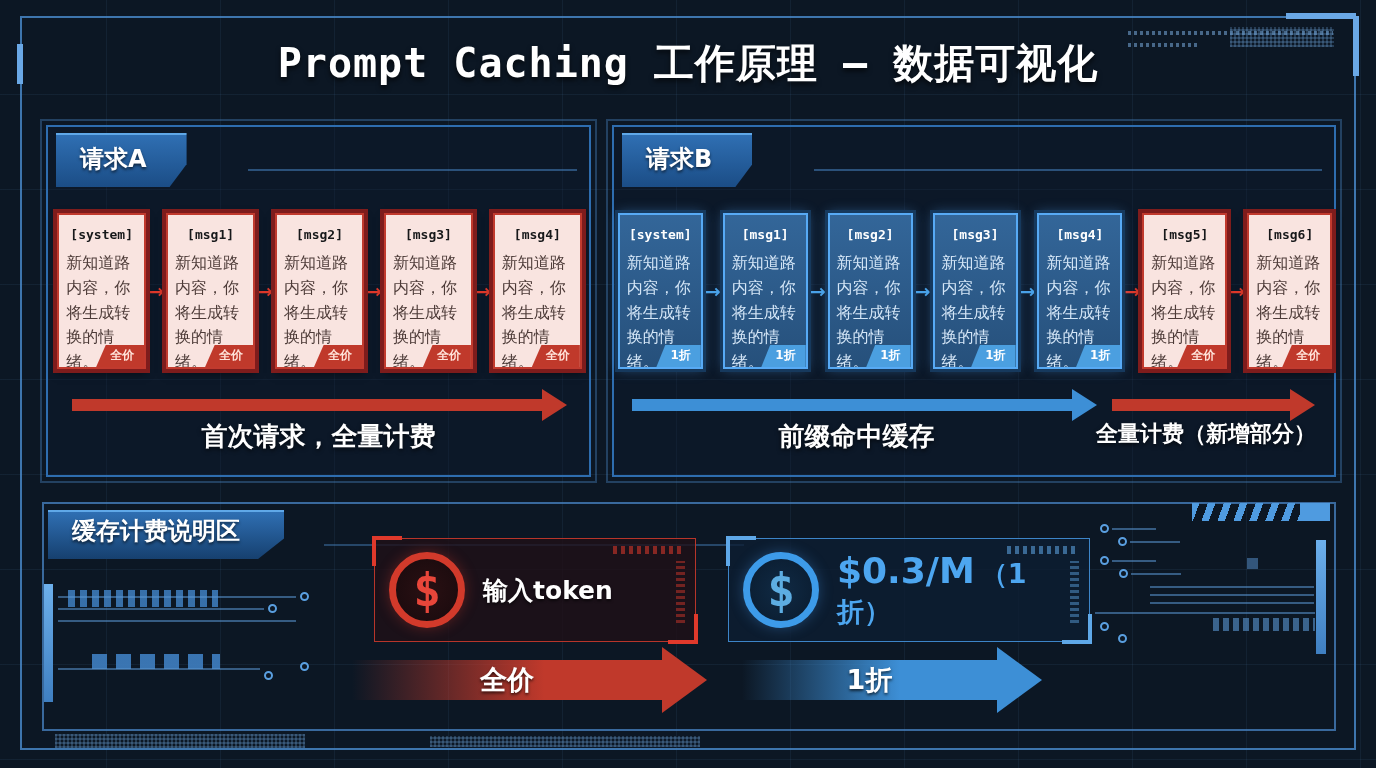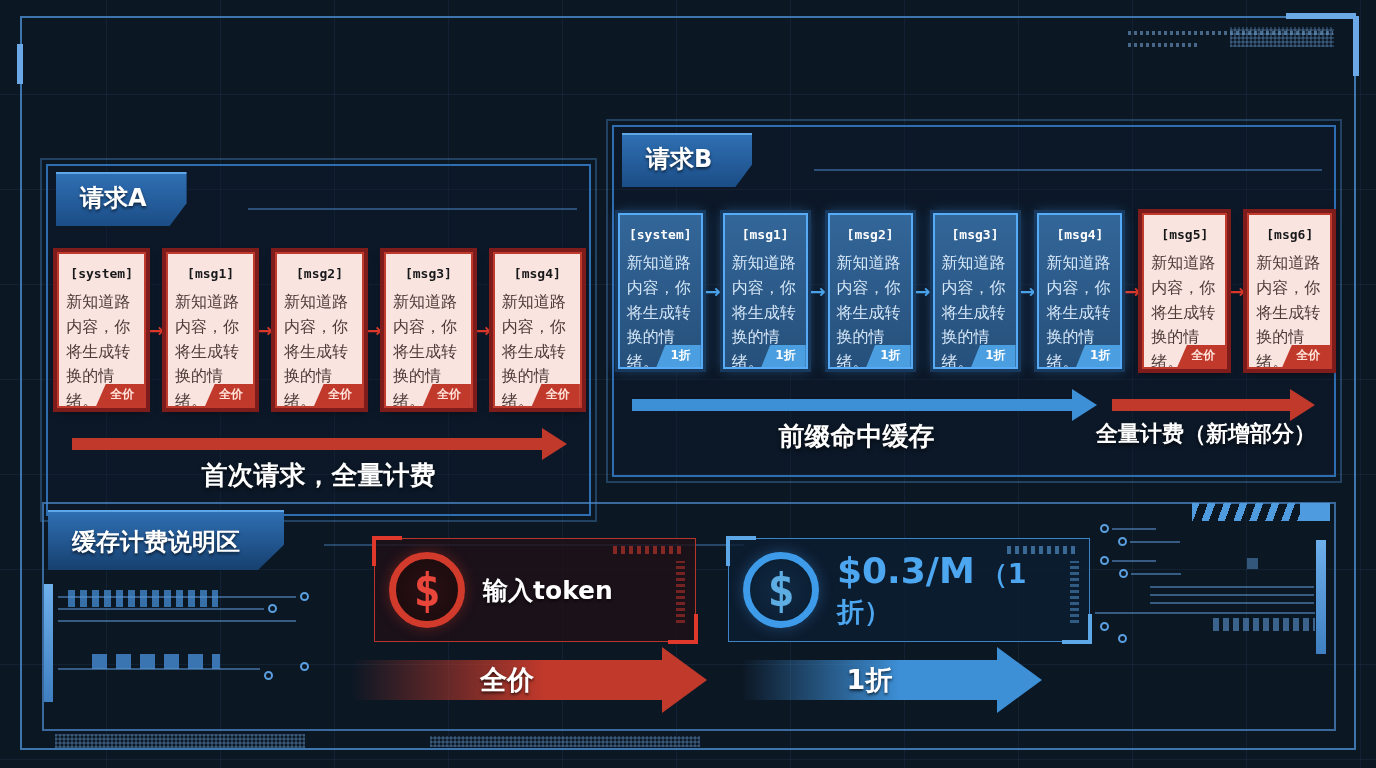--- a/index.html
+++ b/index.html
@@ -30,21 +30,21 @@
     font-family:"DejaVu Sans Mono", monospace; font-weight:bold; font-size:40px;
     letter-spacing:1px; color:#ffffff; text-shadow:0 3px 5px rgba(0,0,0,.65);
   }
 
   
   .panel {
     position:absolute; top:125px; height:352px;
     border:2px solid #2e6daf; background:rgba(12,28,50,.30);
   }
   .panel::before { content:''; position:absolute; inset:-8px; border:2px solid rgba(70,130,190,.40); pointer-events:none; }
-  .panel-a { left:46px;  width:545px;margin-top:39px; }
+  .panel-a { left:46px;  width:545px; }
   .panel-b { left:612px; width:724px; }
 
   .tab {
     position:absolute; top:6px; left:8px; z-index:2;
     background:linear-gradient(180deg,#2f6fb3,#1b4d86);
     border-top:2px solid #5fa8e8;
     color:#fff; font-weight:bold; font-size:24px;
     padding:8px 40px 12px 24px;
     clip-path:polygon(0 0,100% 0,100% 58%,87% 100%,0 100%);
     text-shadow:0 2px 3px rgba(0,0,0,.6);
@@ -108,21 +108,21 @@
   
   .bottom-panel {
     position:absolute; left:42px; top:502px; width:1294px; height:229px;
     border:2px solid rgba(72,134,198,0.75);
   }
   .bottom-tab {
     position:absolute; top:6px; left:4px; z-index:2;
     background:linear-gradient(180deg,#2f6fb3,#16406f);
     border-top:2px solid #5fa8e8;
     color:#fff; font-weight:bold; font-size:24px;
-    padding:14px 44px 12px 24px;
+    padding:3px 44px 12px 24px;
     clip-path:polygon(0 0,100% 0,100% 58%,89% 100%,0 100%);
     text-shadow:0 2px 3px rgba(0,0,0,.6);
   }
   .bottom-header-line { position:absolute; top:40px; left:280px; width:420px; height:2px; background:rgba(70,130,190,.45); }
 
   .price-card { position:absolute; top:34px; height:104px; display:flex; align-items:center; gap:18px; padding:0 14px; }
   .price-card.red  { left:330px; width:322px; background:rgba(32,16,22,.78); border:1px solid #b8352a; }
   .price-card.blue { left:684px; width:362px; background:rgba(13,30,50,.78); border:1px solid #3d85c8; }
   .price-card::before, .price-card::after { content:''; position:absolute; width:26px; height:26px; }
   .price-card.red::before  { left:-3px; top:-3px;   border-left:4px solid #e0392b; border-top:4px solid #e0392b; }
@@ -177,20 +177,21 @@
 </head>
 <body>
 
 <div class="stage">
 
   <div class="outer-frame"></div>
   <div class="frame-accent fa-tr1 deco"></div>
   <div class="frame-accent fa-tr2 deco"></div>
   <div class="frame-accent fa-tl deco"></div>
 
+  <h1 class="title">Prompt Caching 工作原理 — 数据可视化</h1>
 
   <div class="deco dots" style="left:1128px; top:31px;  width:205px; height:4px;"></div>
   <div class="deco xhatch" style="left:1230px; top:27px;  width:104px; height:20px;"></div>
   <div class="deco dots" style="left:1128px; top:43px;  width:72px;  height:4px;"></div>
 
   <section class="panel panel-a">
     <div class="tab">请求A</div>
     <div class="header-line"></div>
     <div class="cards-row">
         <div class="card full">

